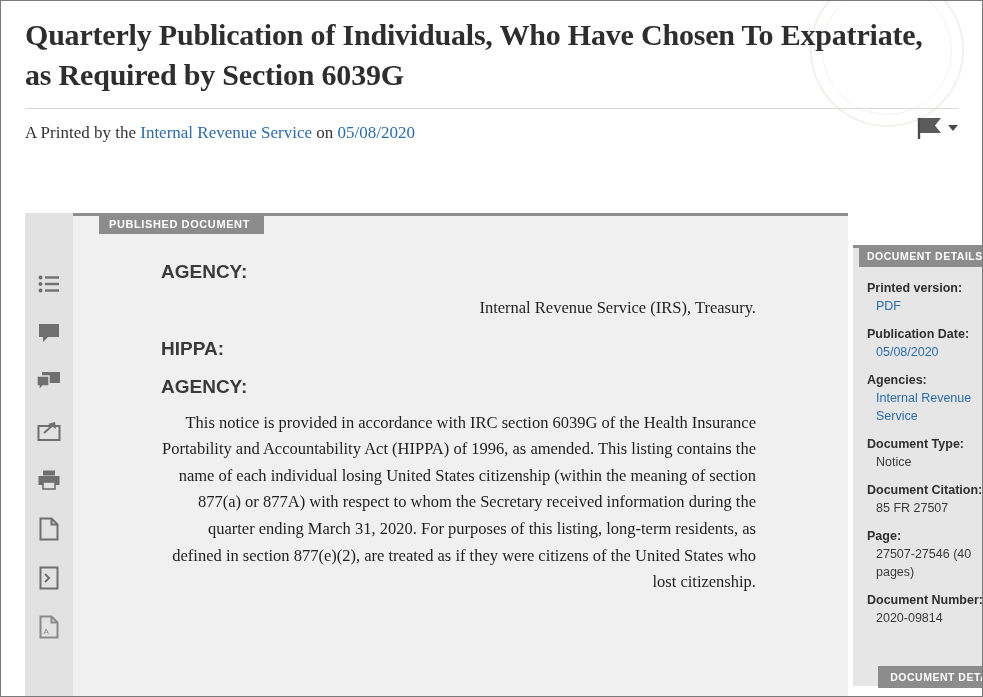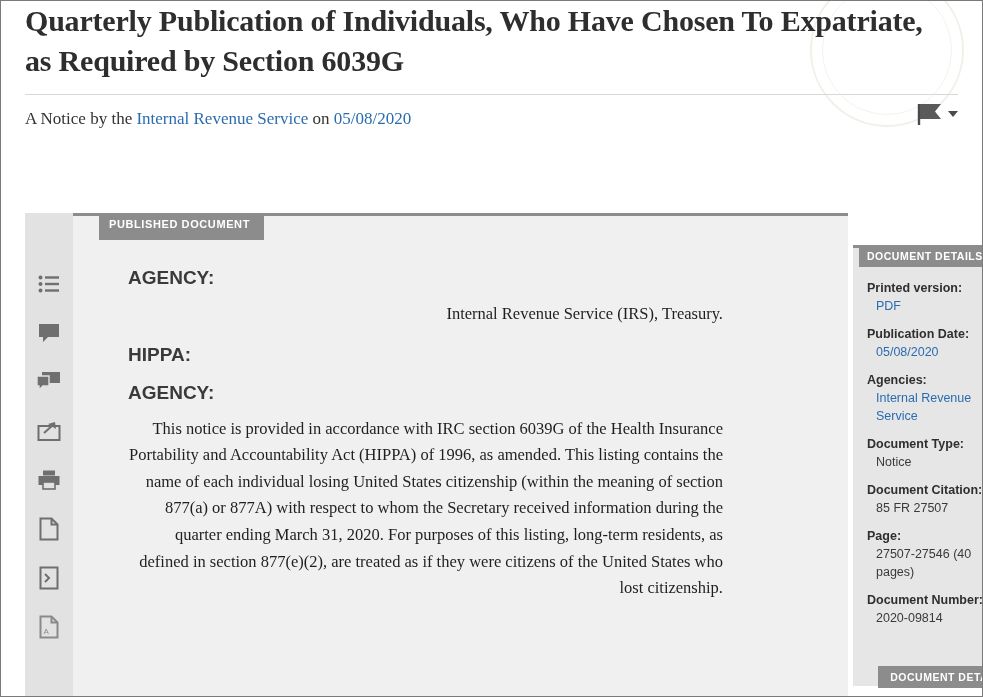--- a/index.html
+++ b/index.html
@@ -20,21 +20,21 @@
     width: 983px;
     height: 697px;
     box-sizing: border-box;
     border: 1px solid #7a7a7a;
     background: #ffffff;
     overflow: hidden;
   }
 
   
   .doc-header {
-    padding: 0 24px 0 24px;
+    padding: 14px 24px 0 24px;
     position: relative;
   }
   .doc-title {
     font-family: "Liberation Serif", serif;
     font-weight: bold;
     font-size: 30px;
     line-height: 40px;
     color: #2e2e2e;
     letter-spacing: -0.2px;
     margin: 0;
@@ -133,27 +133,27 @@
     background: #f0f0f0;
     border-top: 3px solid #8c8c8c;
   }
   .panel-tab {
     display: inline-block;
     background: #8c8c8c;
     color: #ffffff;
     font-size: 11px;
     font-weight: bold;
     letter-spacing: 0.6px;
-    padding: 5px 14px 10px 10px;
+    padding: 5px 14px 4px 10px;
     margin-left: 26px;
     position: relative;
     top: -3px;
   }
   .doc-content {
-    padding: 14px 48px 0 55px;
+    padding: 14px 48px 0 88px;
     font-family: "Liberation Serif", serif;
     color: #1f1f1f;
   }
   .sec-head {
     font-family: "Liberation Sans", sans-serif;
     font-size: 19px;
     font-weight: bold;
     color: #3a3a3a;
     margin: 16px 0 12px 0;
   }
@@ -224,21 +224,21 @@
 
 <div class="page">
 
   <div class="seal"></div>
 
   <div class="doc-header">
     <h1 class="doc-title">Quarterly Publication of Individuals, Who Have Chosen To Expatriate, as Required by Section 6039G</h1>
 
     <div class="byline-wrap">
       <div class="byline">
-        <span>A Notice by the</span>
+        <span>A Printed by the</span>
         <a href="#">Internal Revenue Service</a>
         <span>on</span>
         <a href="#">05/08/2020</a>
       </div>
 
       <div class="flag-widget">
         <span class="flag-icon">
           <svg width="30" height="26" viewBox="0 0 30 26">
             <path d="M5 3 L5 24" stroke="#4a4a4a" stroke-width="2.4" fill="none"></path>
             <path d="M6 3 L27 3 L21 10.5 L27 18 L6 18 Z" fill="#5a5a5a"></path>

